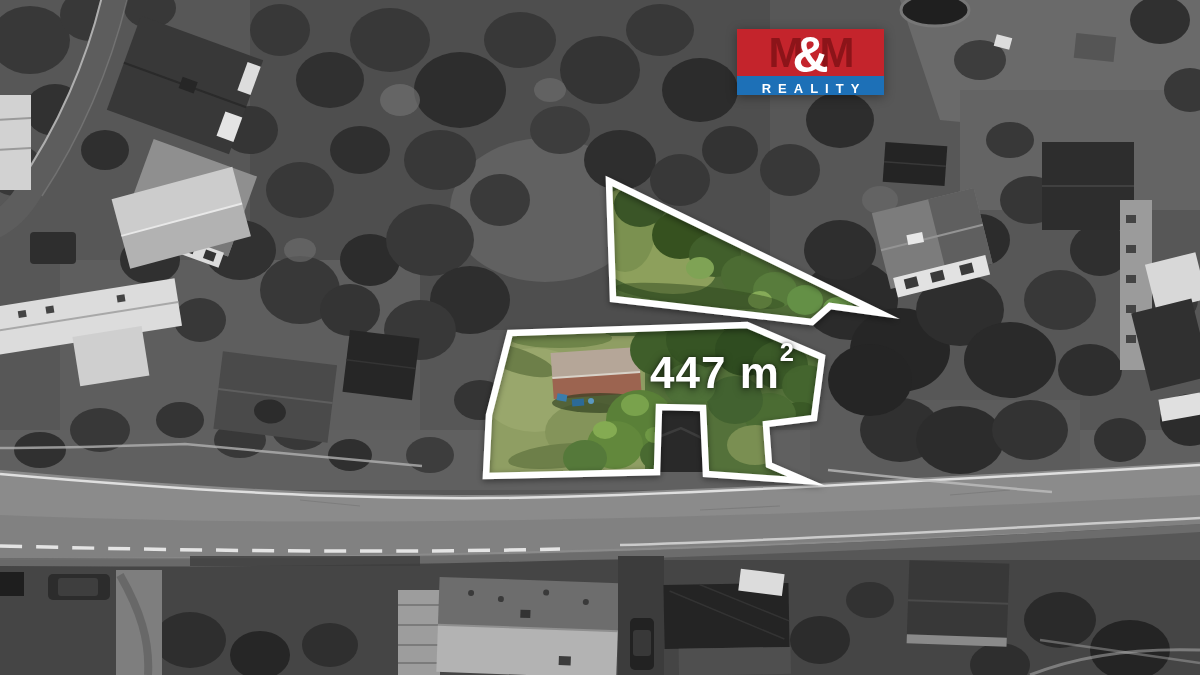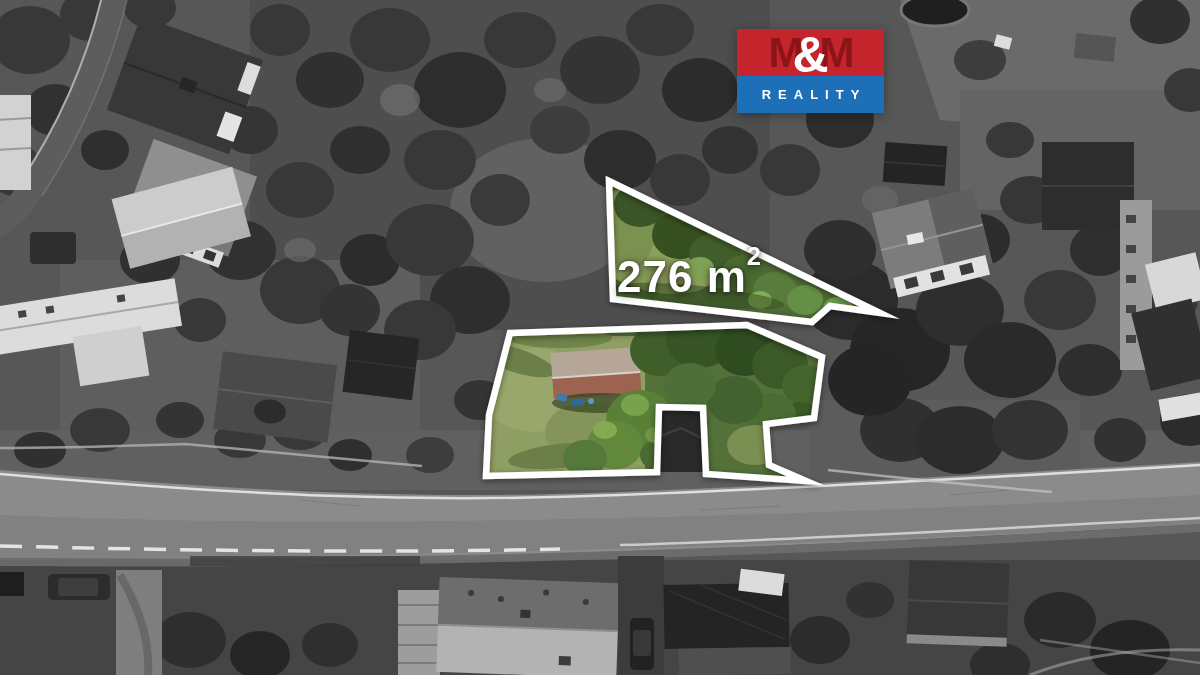--- a/index.html
+++ b/index.html
@@ -31,22 +31,22 @@
   }
   .logo-m{
     color:var(--logo-m-dark,#8c1419);font-size:42px;font-weight:800;line-height:1;
     letter-spacing:-2px;
   }
   .logo-amp{
     color:#fff;font-size:50px;font-weight:800;line-height:1;
     margin:0 -9px;position:relative;z-index:2;top:2px;
   }
   .logo-band{
-    background:var(--logo-blue,#1d70b7);height:37px;
-    display:flex;align-items:center;justify-content:center;
+    background:var(--logo-blue,#1d70b7);height:19px;
+    display:flex;align-items:flex-end;justify-content:center;
   }
   .logo-band span{
     color:#fff;font-size:13px;font-weight:700;letter-spacing:7px;
     padding-left:7px;line-height:1;
   }
   .watermark{
     position:absolute;right:2px;top:628px;
     font-family:"DejaVu Sans",sans-serif;font-size:40px;font-weight:400;
     color:#cfcfcf;opacity:.55;letter-spacing:1px;white-space:nowrap;
     user-select:none;
@@ -369,24 +369,24 @@
       <ellipse cx="755" cy="445" rx="28" ry="20" fill="#7a8f52"></ellipse>
       <ellipse cx="790" cy="455" rx="20" ry="14" fill="#6d8449"></ellipse>
     </g>
 
     <g filter="url(#ds)">
       <polygon class="plot-outline" points="609,181 880,313 830,306 812,322 613,299"></polygon>
       <polygon class="plot-outline" points="510,333 747,325 822,357 814,418 766,424 769,465 806,481 706,474 703,408 659,407 657,472 486,476 489,415"></polygon>
     </g>
   </svg>
 
-  <div class="plot-label" style="left:617px;top:252px;">
-    <span>276 m</span><sup>2</sup>
+
+  <div class="plot-label" style="left:650px;top:348px;">
+    <span>447 m</span><sup>2</sup>
   </div>
-
 
   <div class="logo">
     <div class="logo-top">
       <span class="logo-m">M</span>
       <span class="logo-amp">&amp;</span>
       <span class="logo-m">M</span>
     </div>
     <div class="logo-band">
       <span>REALITY</span>
     </div>

